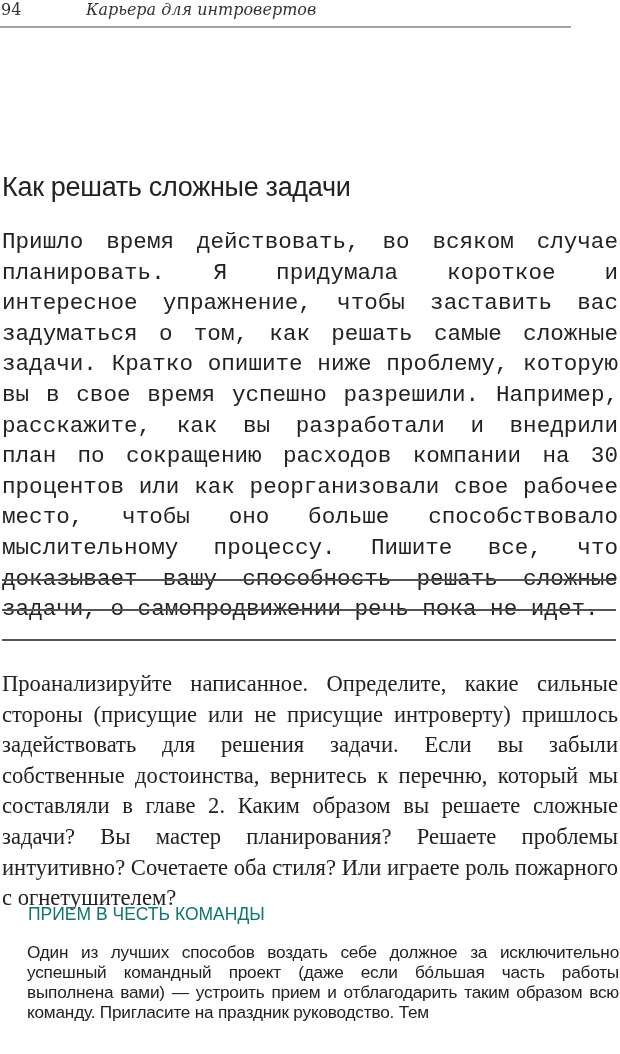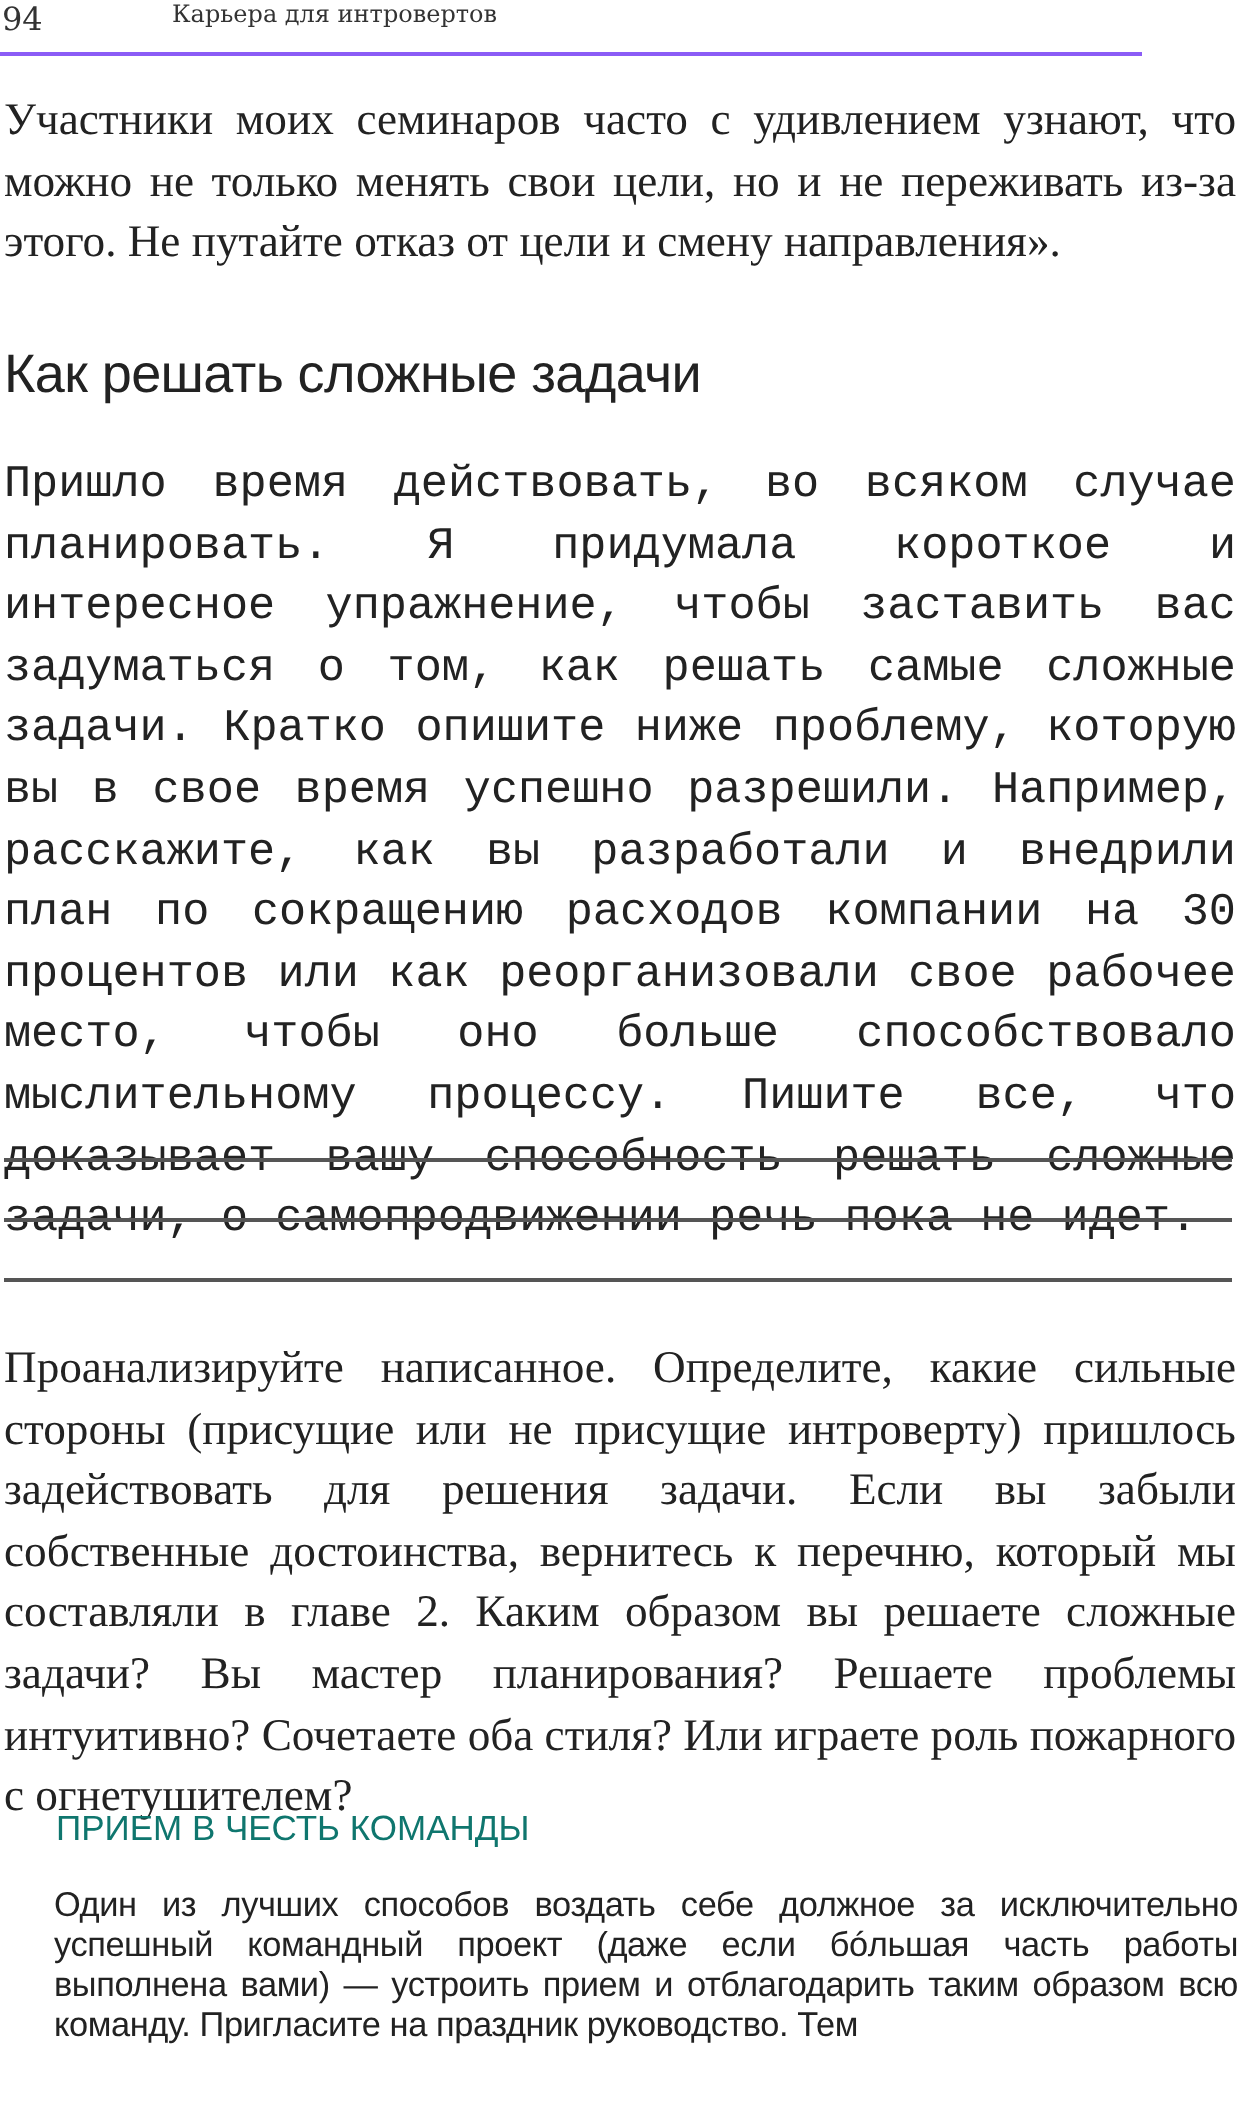--- a/index.html
+++ b/index.html
@@ -1,40 +1,39 @@
 <!DOCTYPE html>
 <html><head>
 <meta charset="utf-8">
 <style>
   html, body { margin: 0; padding: 0; background: #ffffff; }
   body { width: 620px; height: 1054px; overflow: hidden; position: relative; color: #1f1f1f; }
   .page { position: absolute; left: 0; top: 0; width: 620px; height: 1054px; }
-  .running-head { position: absolute; left: 0; top: 0; width: 571px; height: 26px; border-bottom: 2px solid #8b5cf6; }
+  .running-head { position: absolute; left: 0; top: 0; width: 571px; height: 26px; border-bottom: 2px solid #a3a3a3; }
   .page-num { position: absolute; left: 1px; top: 0px; font-family: "DejaVu Serif", serif; font-size: 16px; color: #333; }
-  .book-title { position: absolute; left: 86px; top: 0px; font-family: "DejaVu Serif", serif; font-size: 12px; color: #333; }
+  .book-title { position: absolute; left: 86px; top: 0px; font-family: "DejaVu Serif", serif; font-style: italic; font-size: 16px; color: #333; }
   .body-text { font-family: "Liberation Serif", serif; font-size: 22.6px; line-height: 30.6px; text-align: justify; color: #222; margin: 0; position: absolute; left: 2px; width: 616px; }
   .p1 { top: 45px; }
   .heading { position: absolute; left: 2px; top: 172px; font-family: "Liberation Sans", sans-serif; font-size: 27px; color: #222; margin: 0; font-weight: normal; letter-spacing: -0.3px; }
   .p2 { top: 227px; font-family: Liberation Mono, monospace; }
   .answer-line { position: absolute; left: 2px; width: 614px; height: 0; border-top: 2px solid #555; }
   .l1 { top: 579px; } .l2 { top: 609px; } .l3 { top: 639px; }
   .p3 { top: 669px; }
   .box-title { position: absolute; left: 28px; top: 904px; font-family: "Liberation Sans", sans-serif; font-size: 17.5px; color: #0f766e; margin: 0; font-weight: normal; }
   .box-text { position: absolute; left: 27px; top: 942px; width: 592px; font-family: Liberation Sans, sans-serif; font-size: 17.2px; line-height: 20px; color: #222; text-align: justify; margin: 0; letter-spacing: -0.2px; }
 </style>
 </head>
 <body>
 
 <div class="page">
   <div class="running-head">
     <span class="page-num">94</span>
     <span class="book-title">Карьера для интровертов</span>
   </div>
 
-  <p class="body-text p1">Участники моих семинаров часто с удивлением узнают, что можно не только менять свои цели, но и не переживать из-за этого. Не путайте отказ от цели и смену направления».</p>
 
   <h2 class="heading">Как решать сложные задачи</h2>
 
   <p class="body-text p2">Пришло время действовать, во всяком случае планировать. Я придумала короткое и интересное упражнение, чтобы заставить вас задуматься о том, как решать самые сложные задачи. Кратко опишите ниже проблему, которую вы в свое время успешно разрешили. Например, расскажите, как вы разработали и внедрили план по сокращению расходов компании на 30 процентов или как реорганизовали свое рабочее место, чтобы оно больше способствовало мыслительному процессу. Пишите все, что доказывает вашу способность решать сложные задачи, о самопродвижении речь пока не идет.</p>
 
   <div class="answer-line l1"></div>
   <div class="answer-line l2"></div>
   <div class="answer-line l3"></div>
 
   <p class="body-text p3">Проанализируйте написанное. Определите, какие сильные стороны (присущие или не присущие интроверту) пришлось задействовать для решения задачи. Если вы забыли собственные достоинства, вернитесь к перечню, который мы составляли в главе 2. Каким образом вы решаете сложные задачи? Вы мастер планирования? Решаете проблемы интуитивно? Сочетаете оба стиля? Или играете роль пожарного с огнетушителем?</p>

